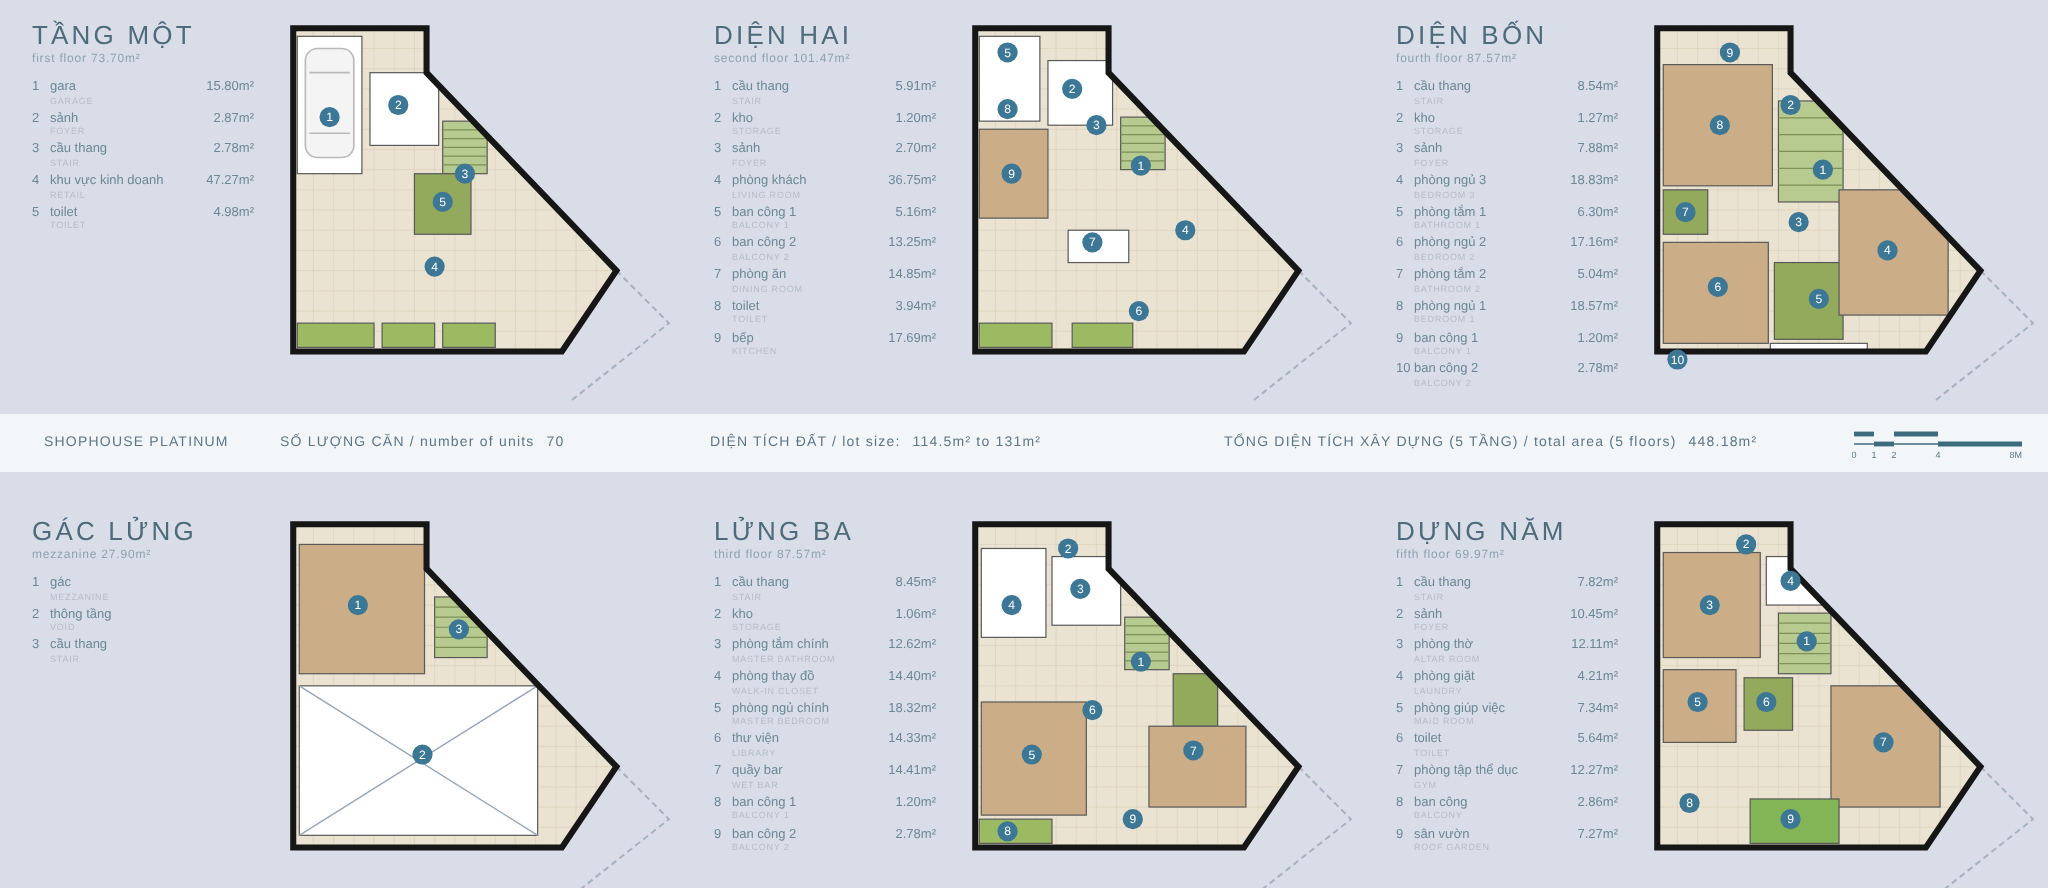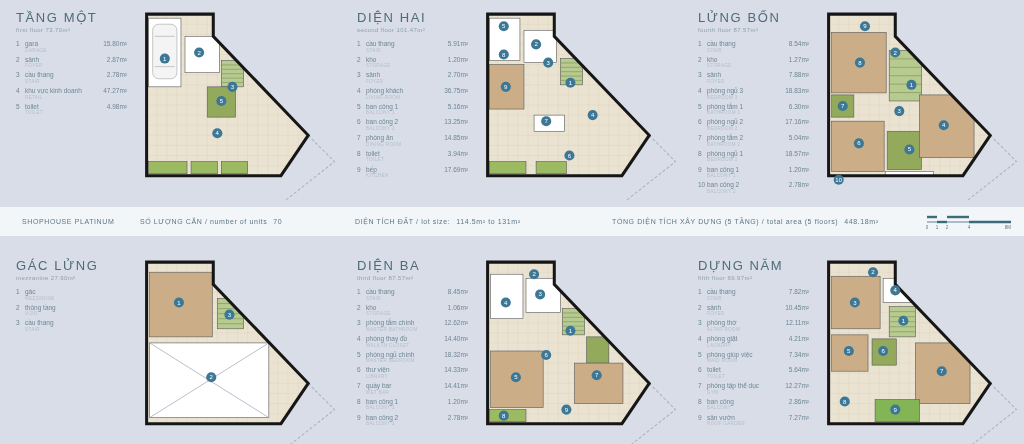--- a/index.html
+++ b/index.html
@@ -330,21 +330,21 @@
           </g>
           <g>
             <circle cx="95" cy="152" r="5" fill="#3c7795"></circle>
             <text x="95" y="154" text-anchor="middle" font-size="6" fill="#fff" font-family="Liberation Sans, sans-serif">6</text>
           </g>
         </svg>
   </div>
 
   <div class="cell">
     <div class="legend">
-      <div class="floor-title">LỬNG BỐN</div>
+      <div class="floor-title">DIỆN BỐN</div>
       <div class="floor-sub">fourth floor 87.57m²</div>
       <div class="items">
             <div class="item">
               <div class="item-row">
                 <span class="item-num">1</span>
                 <span class="item-name">cầu thang</span>
                 <span class="item-area">8.54m²</span>
               </div>
               <div class="item-sub">STAIR</div>
             </div>
@@ -648,21 +648,21 @@
           </g>
           <g>
             <circle cx="78" cy="126" r="5" fill="#3c7795"></circle>
             <text x="78" y="128" text-anchor="middle" font-size="6" fill="#fff" font-family="Liberation Sans, sans-serif">2</text>
           </g>
         </svg>
   </div>
 
   <div class="cell">
     <div class="legend">
-      <div class="floor-title">DIỆN BA</div>
+      <div class="floor-title">LỬNG BA</div>
       <div class="floor-sub">third floor 87.57m²</div>
       <div class="items">
             <div class="item">
               <div class="item-row">
                 <span class="item-num">1</span>
                 <span class="item-name">cầu thang</span>
                 <span class="item-area">8.45m²</span>
               </div>
               <div class="item-sub">STAIR</div>
             </div>

